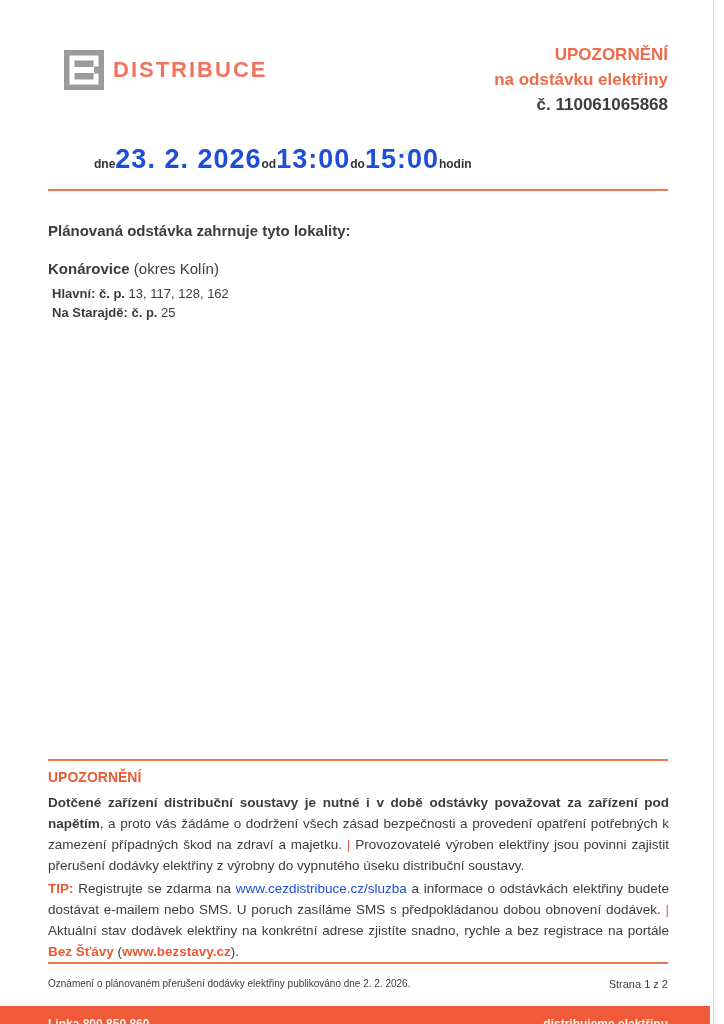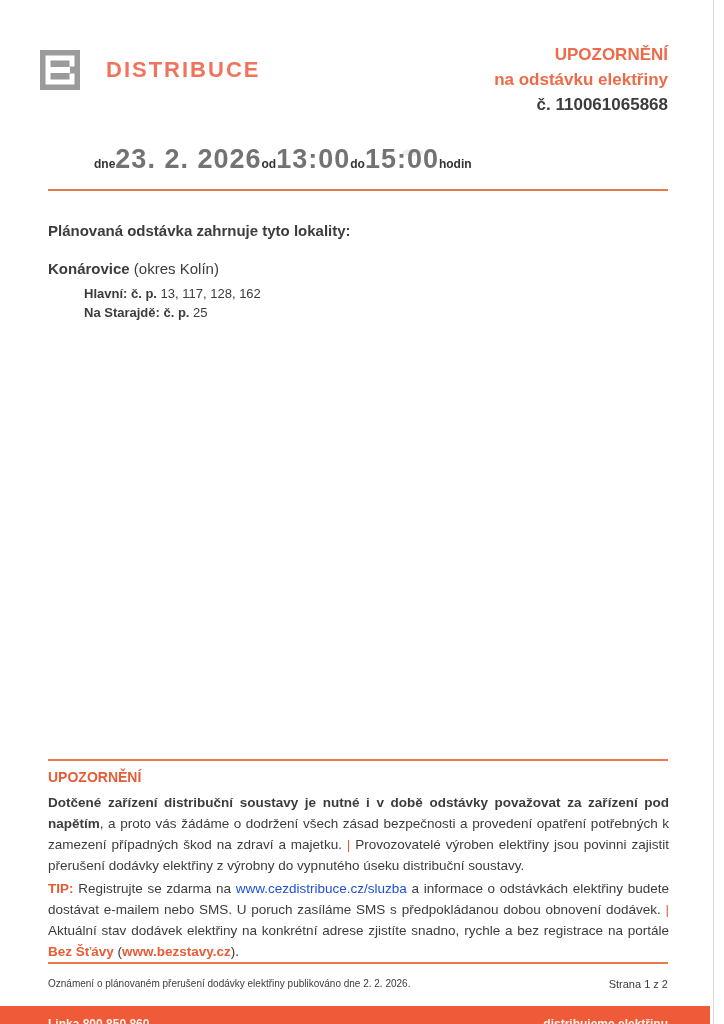--- a/index.html
+++ b/index.html
@@ -3,45 +3,45 @@
 <meta charset="utf-8">
 <style>
   * { margin:0; padding:0; box-sizing:border-box; }
   html,body { background:#e9e9e9; }
   .page {
     position:relative; width:724px; height:1024px; margin:0 auto;
     background:#ffffff; overflow:hidden;
     font-family:"Liberation Sans", sans-serif; color:#3c3c3c;
   }
   
-  .logo { position:absolute; left:40px; top:50px; display:flex; align-items:center; gap:26px; }
+  .logo { position:absolute; left:64px; top:50px; display:flex; align-items:center; gap:9px; }
   .logo-mark { width:40px; height:40px; display:block; }
   .logo-text { font-size:22px; font-weight:bold; letter-spacing:2px; color:#f0735c; }
   .header-right { position:absolute; right:56px; top:42px; text-align:right; line-height:25px; }
   .hr-line { font-size:17px; font-weight:bold; }
   .hr-orange { color:#ee6a48; }
   .hr-dark { color:#3c3c3c; }
   
   .schedule {
     position:absolute; left:48px; top:144px; width:620px;
     display:flex; align-items:baseline; 
     padding:0 40px 0 46px;
   }
   .sched-label { font-size:12px; font-weight:bold; color:#333; }
-  .sched-value { font-size:27px; font-weight:bold; color:#737373; letter-spacing:1px; }
+  .sched-value { font-size:27px; font-weight:bold; color:#1d4ed8; letter-spacing:1px; }
   .rule { position:absolute; left:48px; width:620px; height:2px; background:#e8794f; }
   .rule-date { top:189px; }
   .rule-warning { top:759px; }
   .rule-footer { top:962px; }
   
   .localities { position:absolute; left:48px; top:222px; width:620px; }
   .loc-intro { font-size:15px; font-weight:bold; margin-bottom:21px; }
   .loc-town { font-size:15px; margin-bottom:7px; }
   .loc-town b { font-weight:bold; }
-  .street-row { margin-left:36px; font-size:13px; line-height:19px; }
+  .street-row { margin-left:4px; font-size:13px; line-height:19px; }
   .street-label { font-weight:bold; }
   
   .section-heading { font-size:14px; font-weight:bold; color:#e85c35; margin-bottom:7px; }
   .warning { position:absolute; left:48px; top:769px; width:621px; }
   .tip { position:absolute; left:48px; top:878px; width:621px; }
   .body-par { font-size:13.5px; line-height:21px; text-align:justify; color:#3c3c3c; }
   .sep { color:#e85c35; }
   .link { color:#1d4ed8; text-decoration:none; cursor:pointer; }
   .link-bold { color:#e85c35; font-weight:bold; text-decoration:none; cursor:pointer; }
   

